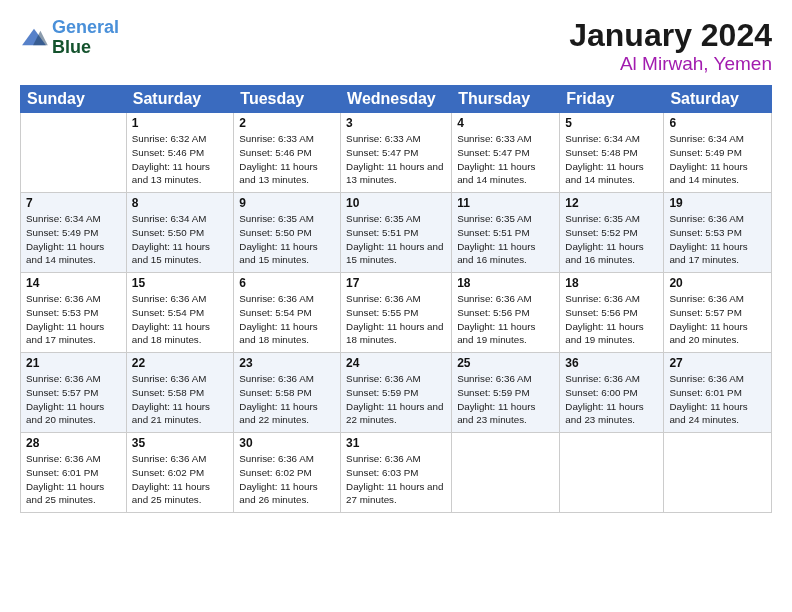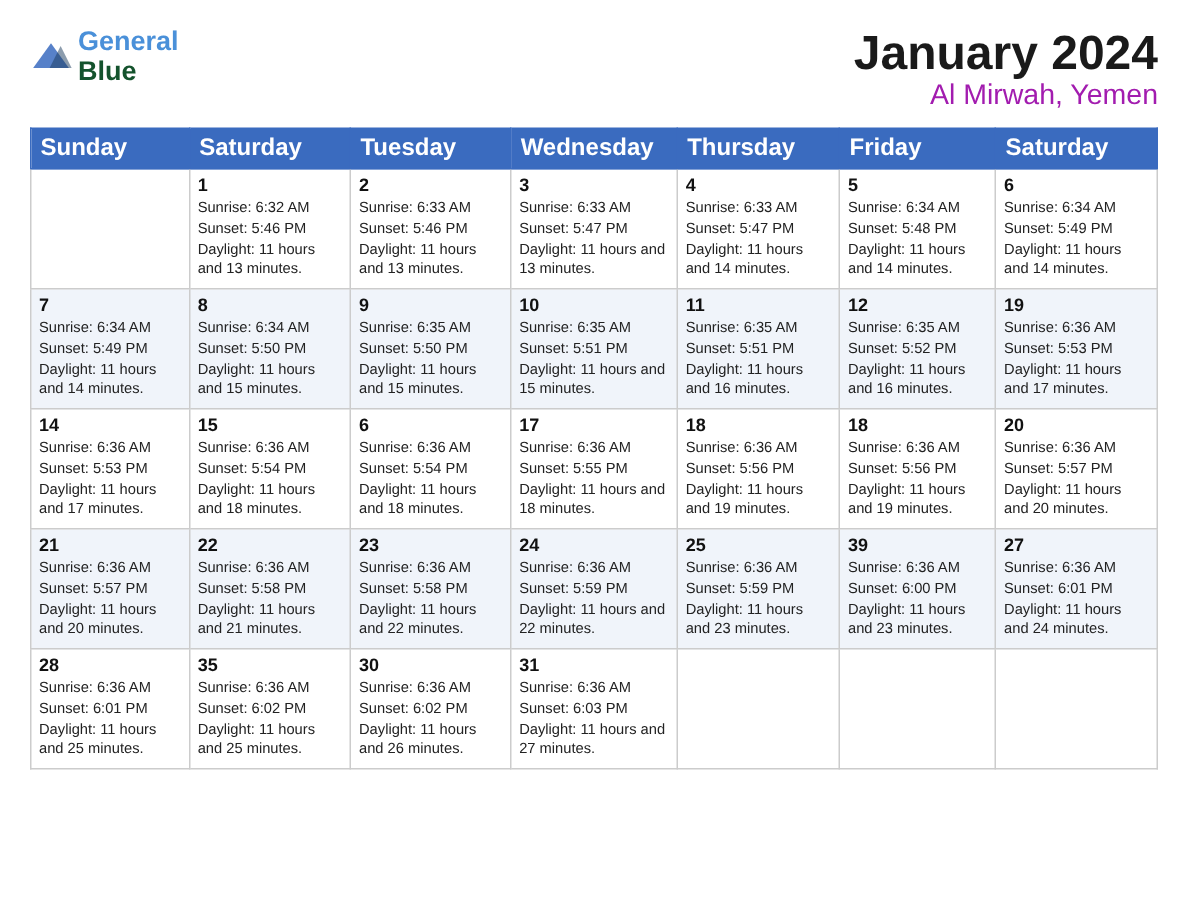--- a/index.html
+++ b/index.html
@@ -229,21 +229,21 @@
           </td>
           <td>
             <div class="day-num">24</div>
             <div class="day-info">Sunrise: 6:36 AM<br>Sunset: 5:59 PM<br>Daylight: 11 hours and 22 minutes.</div>
           </td>
           <td>
             <div class="day-num">25</div>
             <div class="day-info">Sunrise: 6:36 AM<br>Sunset: 5:59 PM<br>Daylight: 11 hours and 23 minutes.</div>
           </td>
           <td>
-            <div class="day-num">39</div>
+            <div class="day-num">36</div>
             <div class="day-info">Sunrise: 6:36 AM<br>Sunset: 6:00 PM<br>Daylight: 11 hours and 23 minutes.</div>
           </td>
           <td>
             <div class="day-num">27</div>
             <div class="day-info">Sunrise: 6:36 AM<br>Sunset: 6:01 PM<br>Daylight: 11 hours and 24 minutes.</div>
           </td>
         </tr>
         <tr>
           <td>
             <div class="day-num">28</div>

